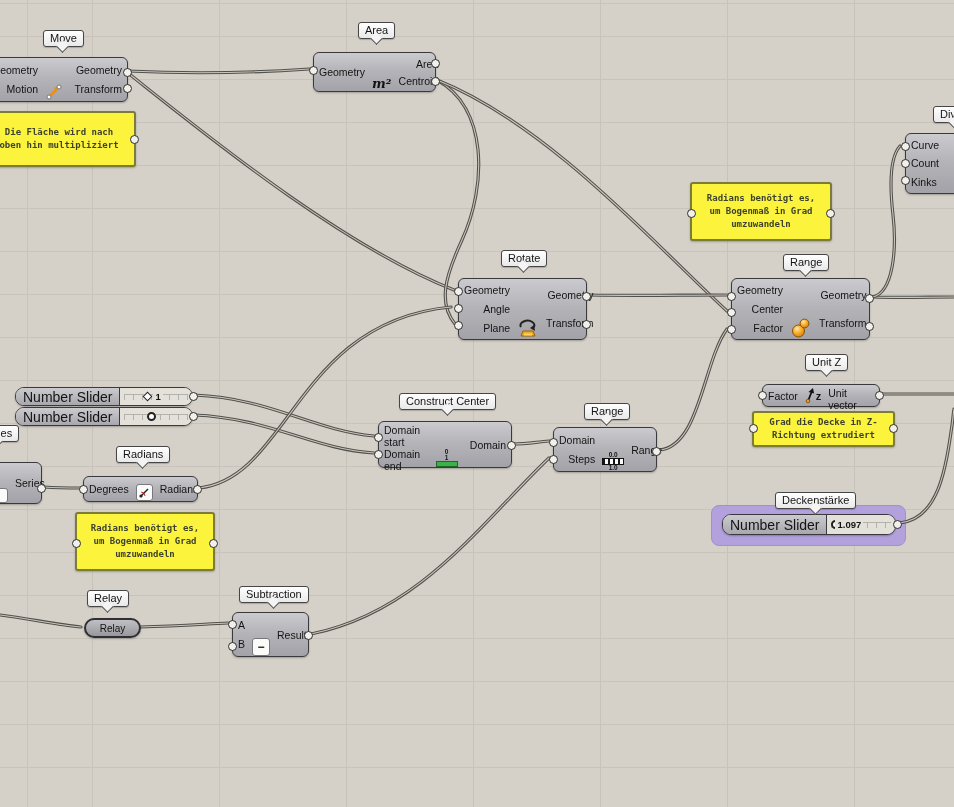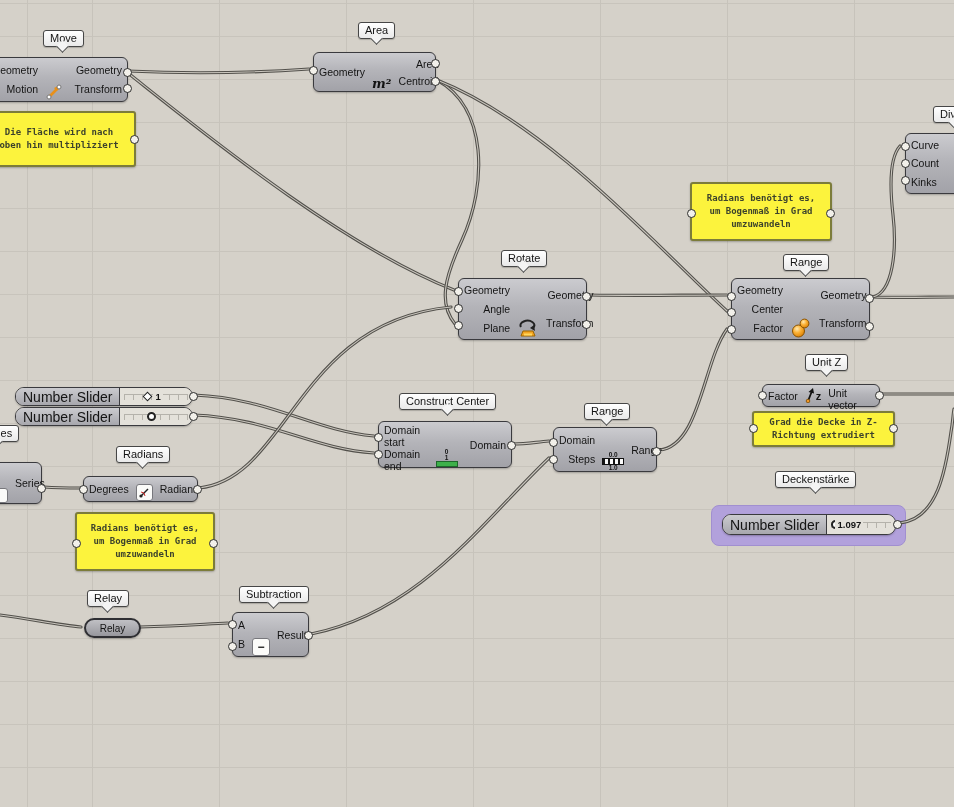--- a/index.html
+++ b/index.html
@@ -161,21 +161,21 @@
   <div class="tag" style="left:43px;top:30px;"><span>Move</span><i class="ptr"></i></div>
   <div class="tag" style="left:358px;top:22px;"><span>Area</span><i class="ptr"></i></div>
   <div class="tag" style="left:501px;top:250px;"><span>Rotate</span><i class="ptr"></i></div>
   <div class="tag" style="left:783px;top:254px;"><span>Range</span><i class="ptr"></i></div>
   <div class="tag" style="left:933px;top:106px;"><span>Divide</span><i class="ptr"></i></div>
   <div class="tag" style="left:-26px;top:425px;"><span>Series</span><i class="ptr"></i></div>
   <div class="tag" style="left:116px;top:446px;"><span>Radians</span><i class="ptr"></i></div>
   <div class="tag" style="left:399px;top:393px;"><span>Construct Center</span><i class="ptr"></i></div>
   <div class="tag" style="left:584px;top:403px;"><span>Range</span><i class="ptr"></i></div>
   <div class="tag" style="left:805px;top:354px;"><span>Unit Z</span><i class="ptr"></i></div>
-  <div class="tag" style="left:775px;top:471px;"><span>Deckenstärke</span><i class="ptr"></i></div>
+  <div class="tag" style="left:775px;top:492px;"><span>Deckenstärke</span><i class="ptr"></i></div>
   <div class="tag" style="left:87px;top:590px;"><span>Relay</span><i class="ptr"></i></div>
   <div class="tag" style="left:239px;top:586px;"><span>Subtraction</span><i class="ptr"></i></div>
 
   <div class="comp" style="left:-14px;top:57px;width:140px;height:43px;">
     <div class="col in ra">
       <span>Geometry</span>
       <span>Motion</span>
     </div>
     <div class="col icon">
       <svg width="18" height="18">

